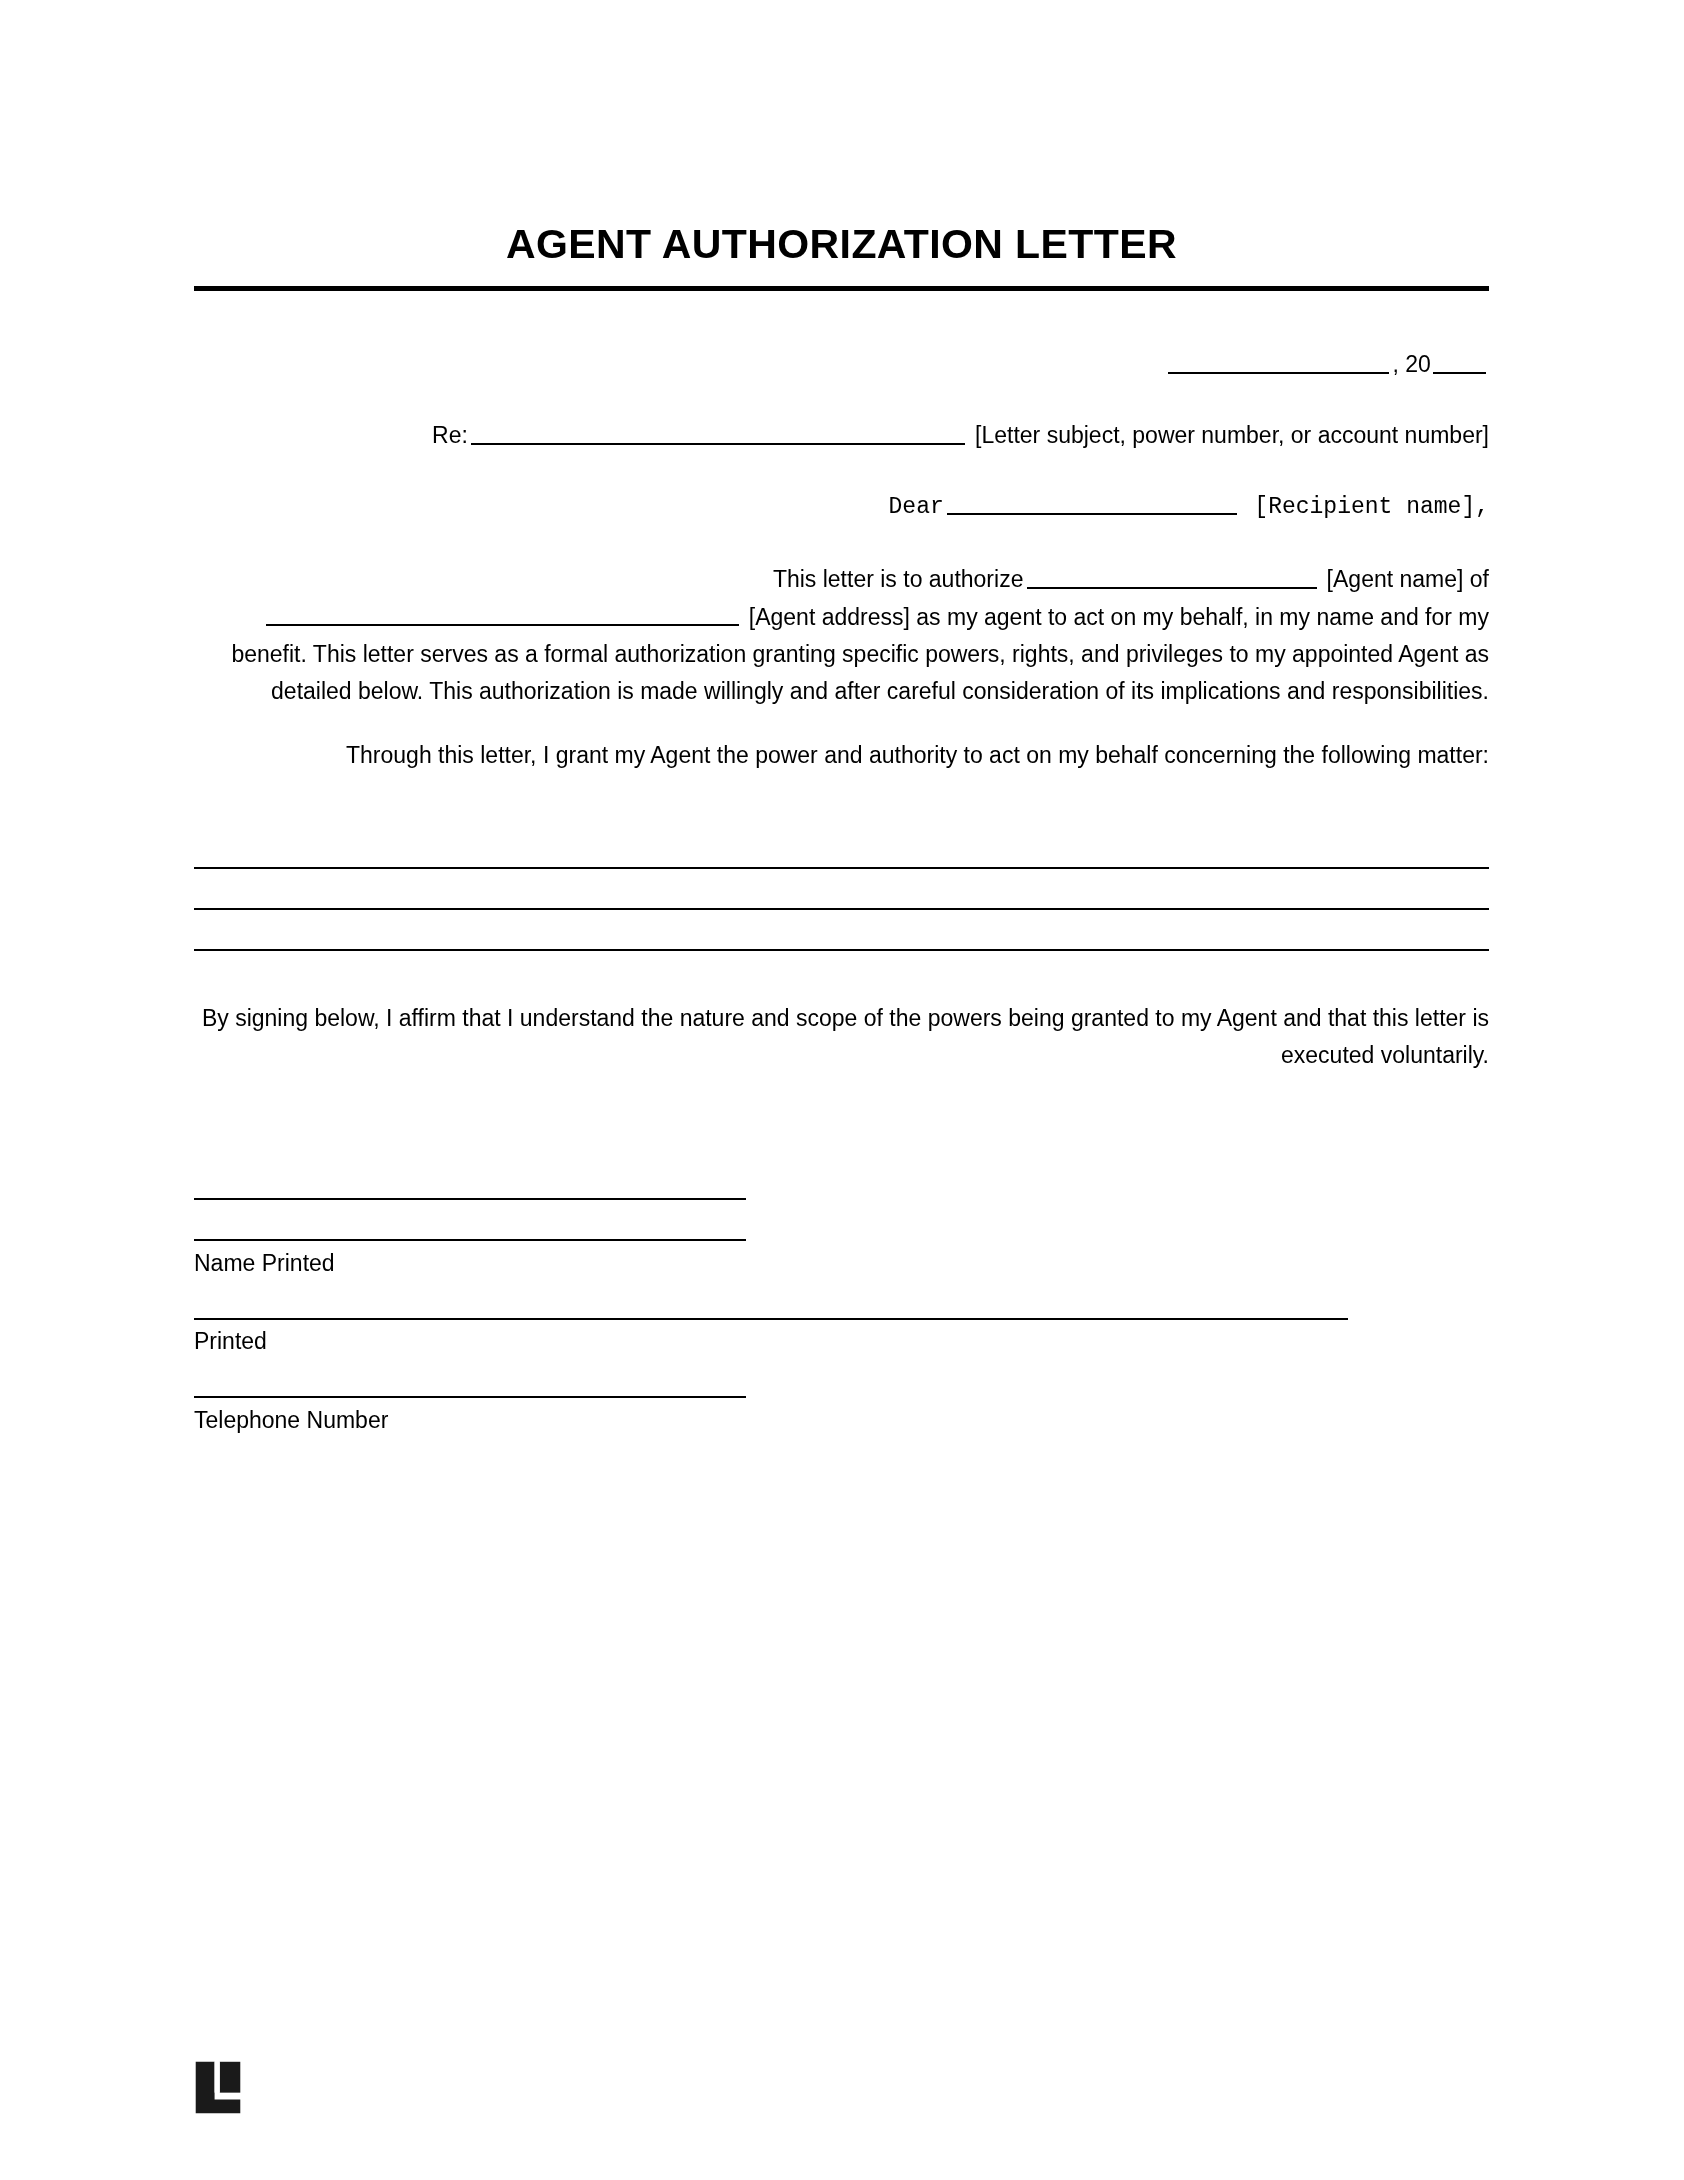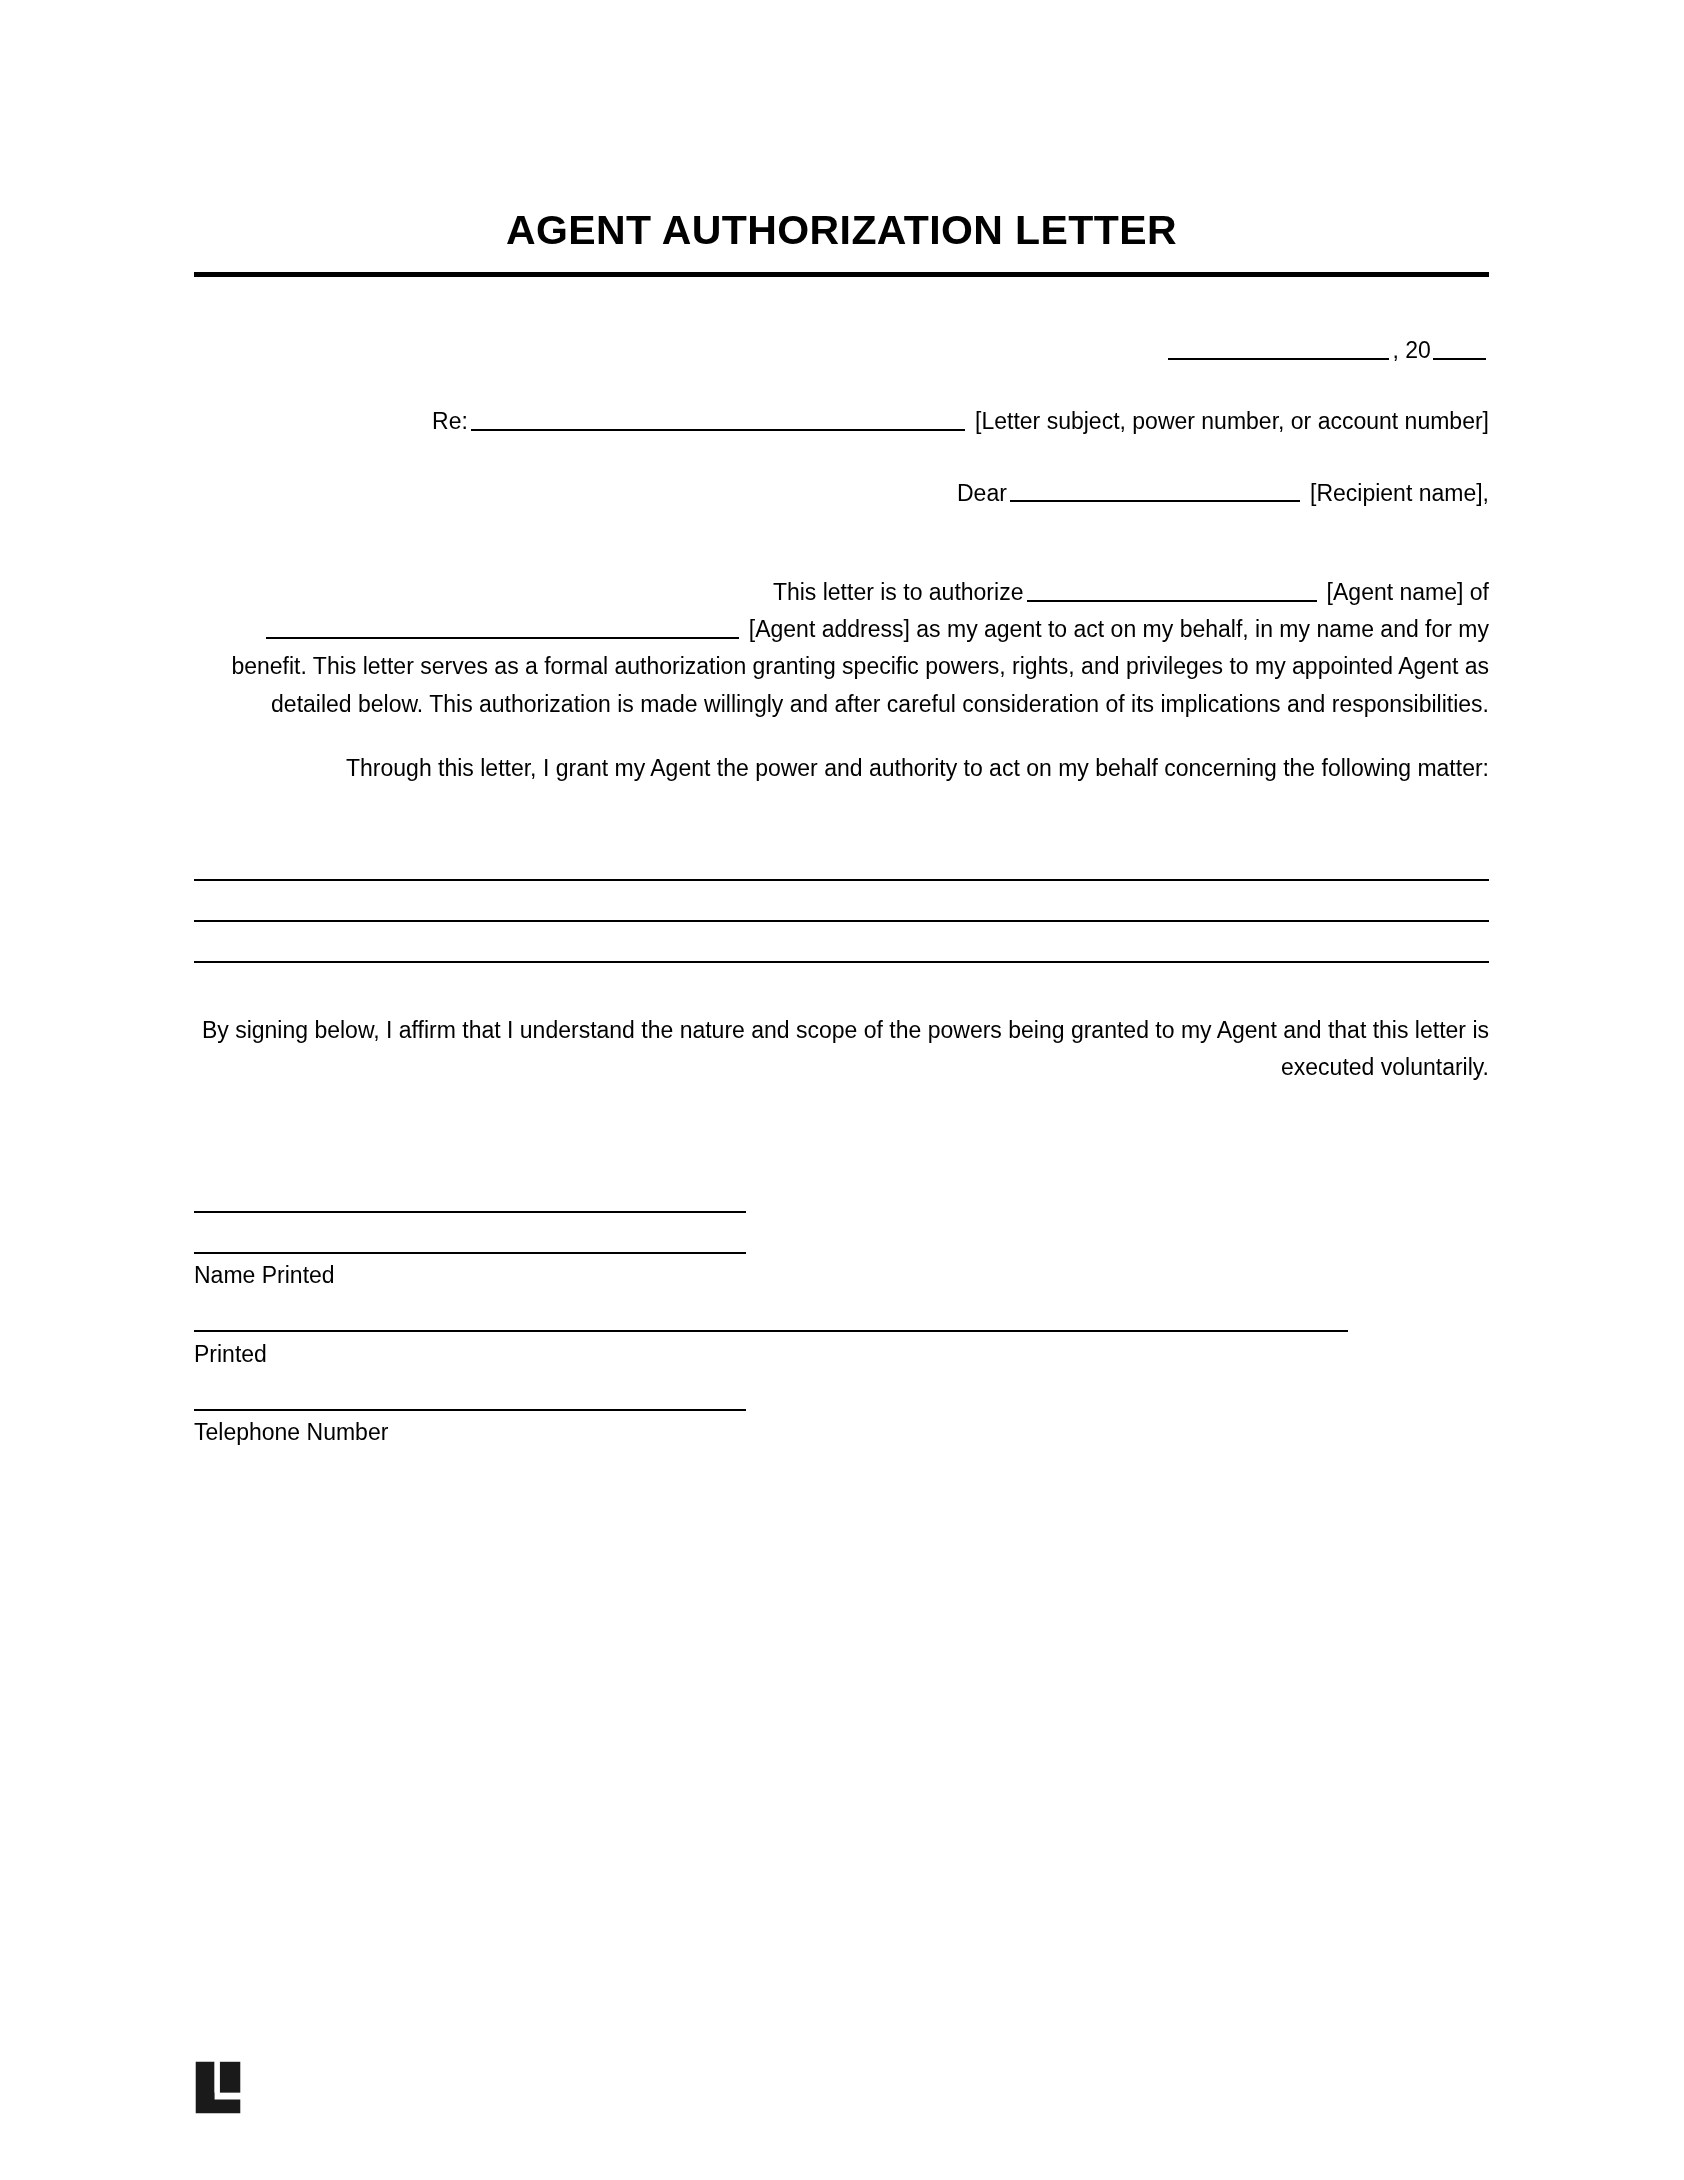--- a/index.html
+++ b/index.html
@@ -19,21 +19,21 @@
     position: relative;
     width: 1685px;
     height: 2181px;
     background: #ffffff;
     box-sizing: border-box;
   }
 
   .doc {
     position: absolute;
     left: 194px;
-    top: 208px;
+    top: 222px;
     width: 1295px;
   }
 
   .doc-title {
     text-align: center;
     font-size: 41px;
     font-weight: bold;
     letter-spacing: 0.4px;
     line-height: 1.1;
     margin: 0 0 19px 0;
@@ -62,21 +62,21 @@
   }
   .blank.w-date   { width: 221px; }
   .blank.w-year   { width: 53px;  margin-left: 1.7px; }
   .blank.w-re     { width: 494px; }
   .blank.w-dear   { width: 290px; }
   .blank.w-agent  { width: 290px; }
   .blank.w-addr   { width: 473px; }
 
   .line-date { margin-bottom: 34px; }
   .line-re   { margin-bottom: 34px; }
-  .line-dear { margin-bottom: 62px; }
+  .line-dear { margin-bottom: 35px; font-family: Liberation Mono, monospace; }
 
   
   .rules {
     margin: 53px 0 49px 0;
   }
   .rule {
     border-bottom: 2.6px solid #000;
     height: 39px;
   }
   .gap-2 { height: 51px; }

